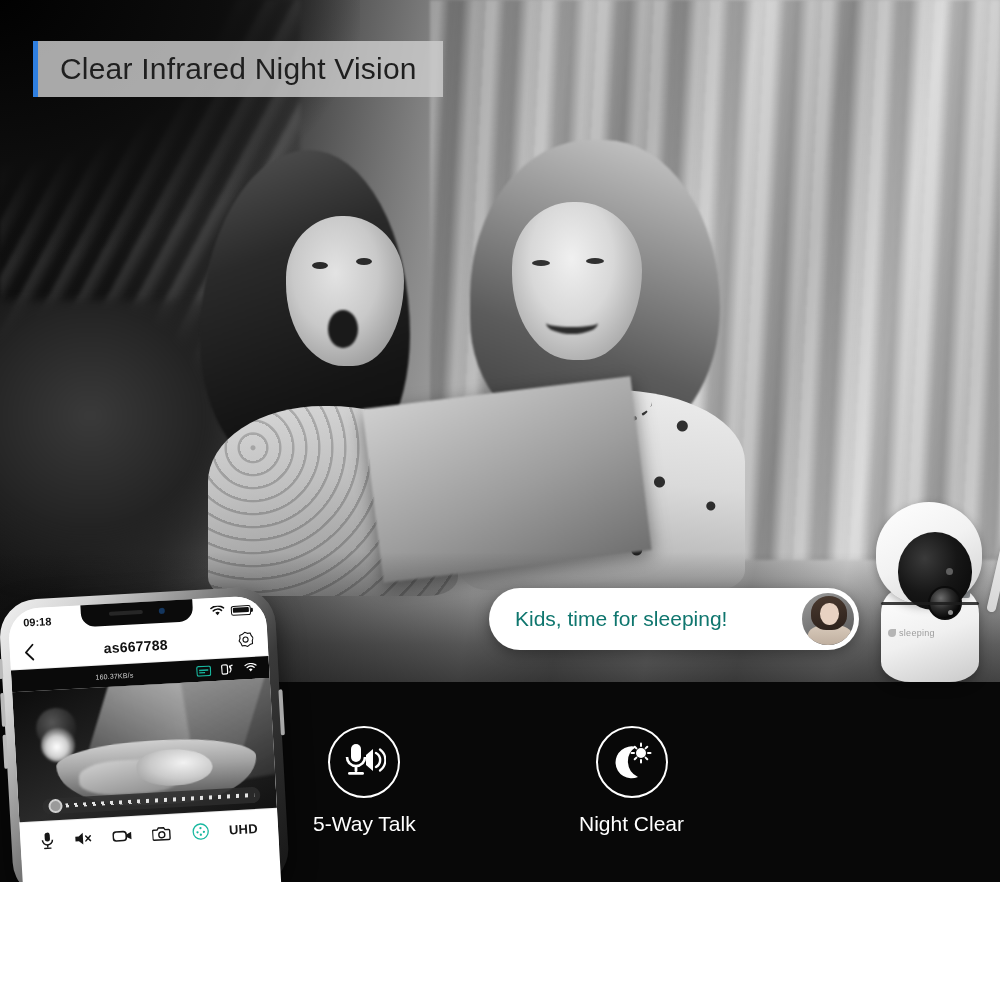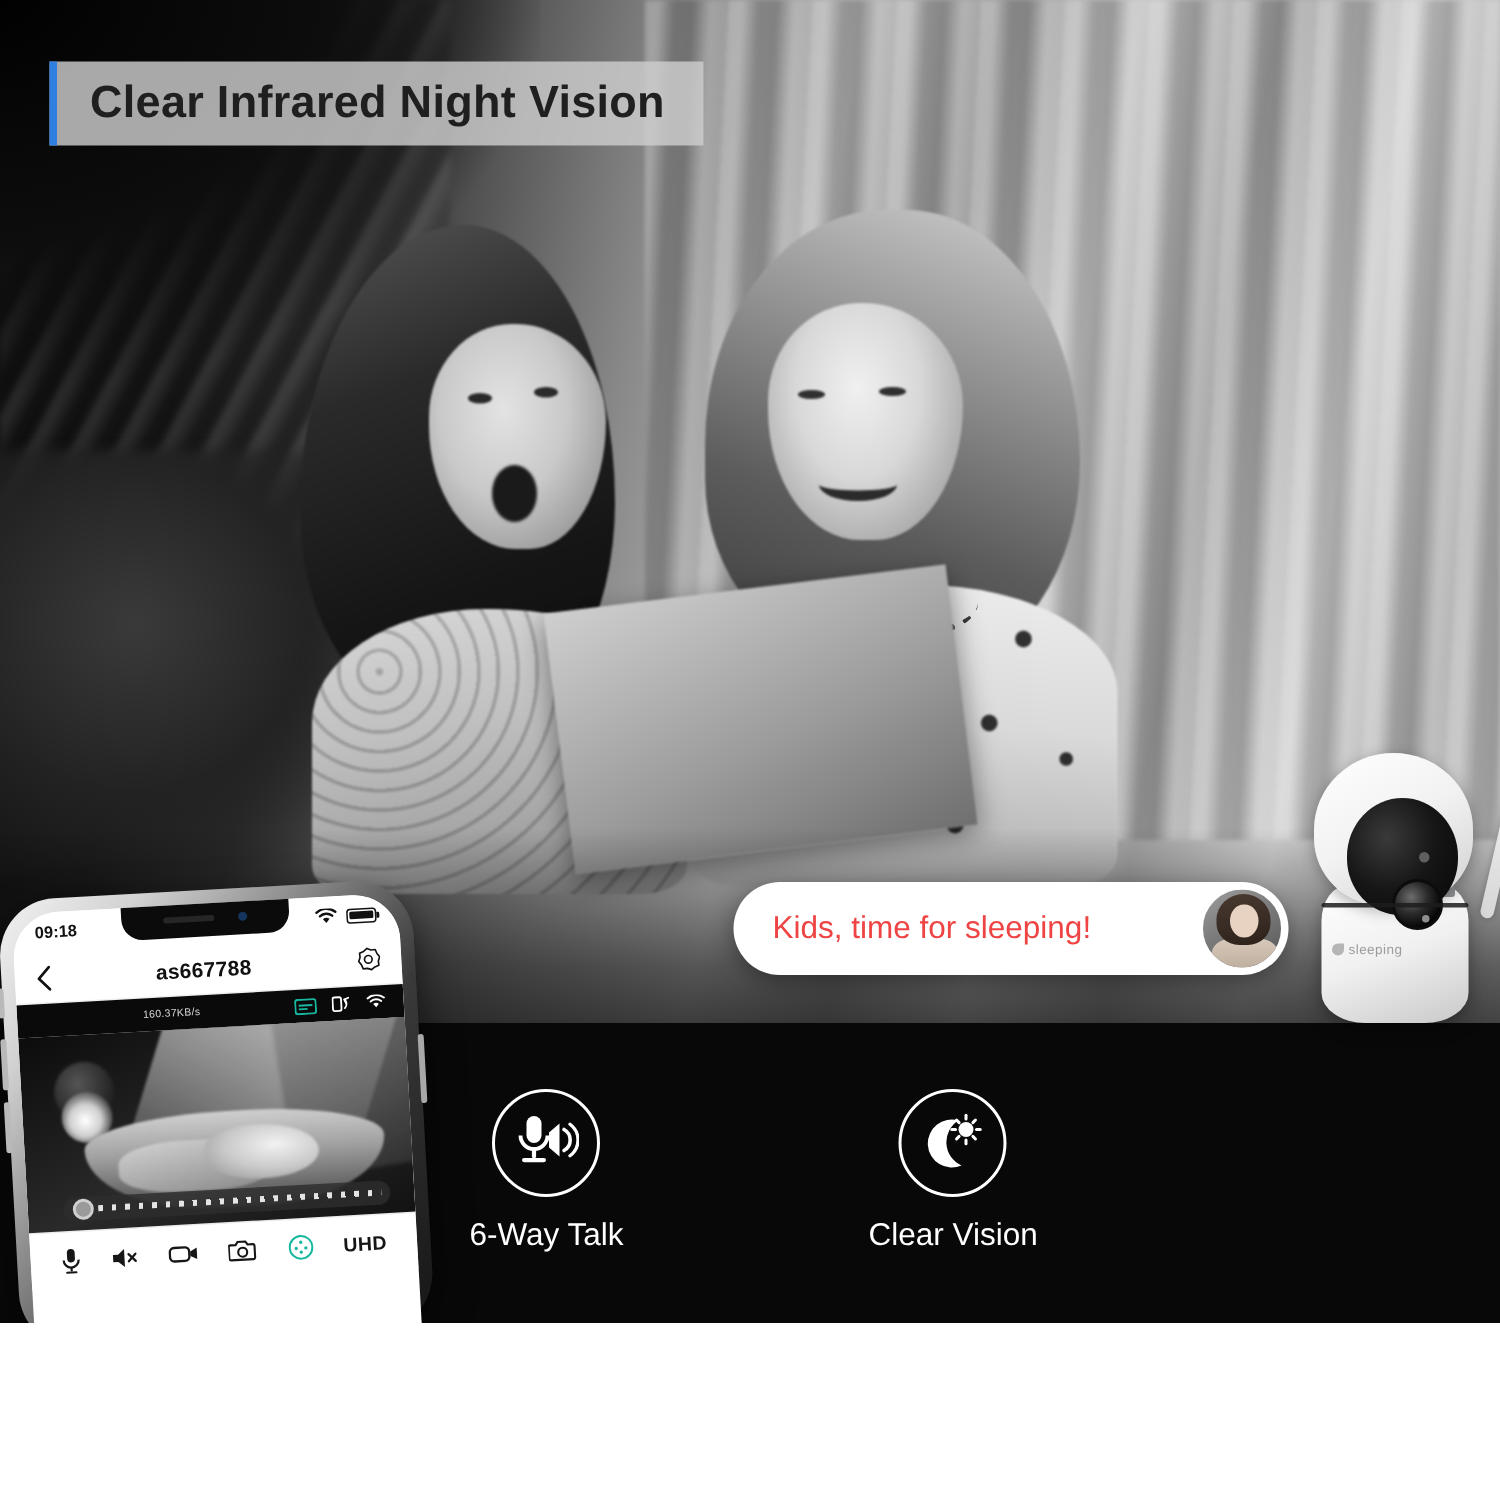--- a/index.html
+++ b/index.html
@@ -159,35 +159,34 @@
     box-shadow:0 6px 18px rgba(0,0,0,.45);
   }
 
   
   .top-banner {
     position:absolute; left:33px; top:41px; height:56px;
     display:flex; align-items:center;
     background:rgba(205,205,205,0.82);
     padding:0 26px 0 22px;
     border-left:5px solid #2f7fe0;
-    font-weight:bold;
   }
   .top-banner .t {
     font-size:30px; color:#1f1f1f; letter-spacing:.2px; white-space:nowrap;
   }
 
   
   .bubble {
     position:absolute; left:489px; top:588px; width:370px; height:62px;
     background:#fff; border-radius:31px;
     display:flex; align-items:center;
     padding-left:26px; padding-right:62px;
     box-shadow:0 4px 14px rgba(0,0,0,.35);
   }
-  .bubble .msg { font-size:21px; color:#ef4444; white-space:nowrap; }
+  .bubble .msg { font-size:21px; color:#0f766e; white-space:nowrap; }
   .bubble .avatar {
     position:absolute; right:3px; top:3px; width:56px; height:56px; border-radius:50%;
     overflow:hidden; border:2px solid #fff;
     background:linear-gradient(150deg,#9e9e9e 0%,#7e7e7e 40%,#555 100%);
   }
   .avatar .a-hair {
     position:absolute; left:9px; top:3px; width:36px; height:34px;
     background:linear-gradient(170deg,#4a3a30,#2c211b);
     border-radius:50% 50% 42% 42%;
   }
@@ -430,41 +429,41 @@
       <svg width="44" height="42" viewBox="0 0 44 42" fill="#fff" aria-hidden="true">
         <rect x="9" y="3" width="10" height="18" rx="5"></rect>
         <path d="M5 16 a9 9 0 0 0 18 0" fill="none" stroke="#fff" stroke-width="2.6"></path>
         <rect x="12.6" y="24" width="2.8" height="7" rx="1"></rect>
         <rect x="6" y="31" width="16" height="2.8" rx="1.4"></rect>
         <path d="M24 14 L31 8 L31 30 L24 24 Z"></path>
         <path d="M34 12 a8 8 0 0 1 0 14" fill="none" stroke="#fff" stroke-width="2.4" stroke-linecap="round"></path>
         <path d="M38 8.5 a13 13 0 0 1 0 21" fill="none" stroke="#fff" stroke-width="2.2" stroke-linecap="round"></path>
       </svg>
     </div>
-    <div class="f-label">6-Way Talk</div>
+    <div class="f-label">5-Way Talk</div>
   </div>
 
   <div class="feature f-night">
     <div class="feat-circle">
       <svg width="44" height="42" viewBox="0 0 44 42" fill="#fff" aria-hidden="true">
         <path d="M26 6 a16 16 0 1 0 2 30 A17 17 0 0 1 26 6 Z"></path>
         <circle cx="31" cy="12" r="5"></circle>
         <g stroke="#fff" stroke-width="2" stroke-linecap="round">
           <line x1="31" y1="2.5" x2="31" y2="5"></line>
           <line x1="31" y1="19" x2="31" y2="21.5"></line>
           <line x1="21.5" y1="12" x2="24" y2="12"></line>
           <line x1="38" y1="12" x2="40.5" y2="12"></line>
           <line x1="24.7" y1="5.7" x2="26.4" y2="7.4"></line>
           <line x1="35.6" y1="16.6" x2="37.3" y2="18.3"></line>
           <line x1="37.3" y1="5.7" x2="35.6" y2="7.4"></line>
           <line x1="26.4" y1="16.6" x2="24.7" y2="18.3"></line>
         </g>
       </svg>
     </div>
-    <div class="f-label">Clear Vision</div>
+    <div class="f-label">Night Clear</div>
   </div>
 
   <div class="bubble">
     <span class="msg">Kids, time for sleeping!</span>
     <span class="avatar">
       <span class="a-body"></span>
       <span class="a-hair"></span>
       <span class="a-face"></span>
     </span>
   </div>

